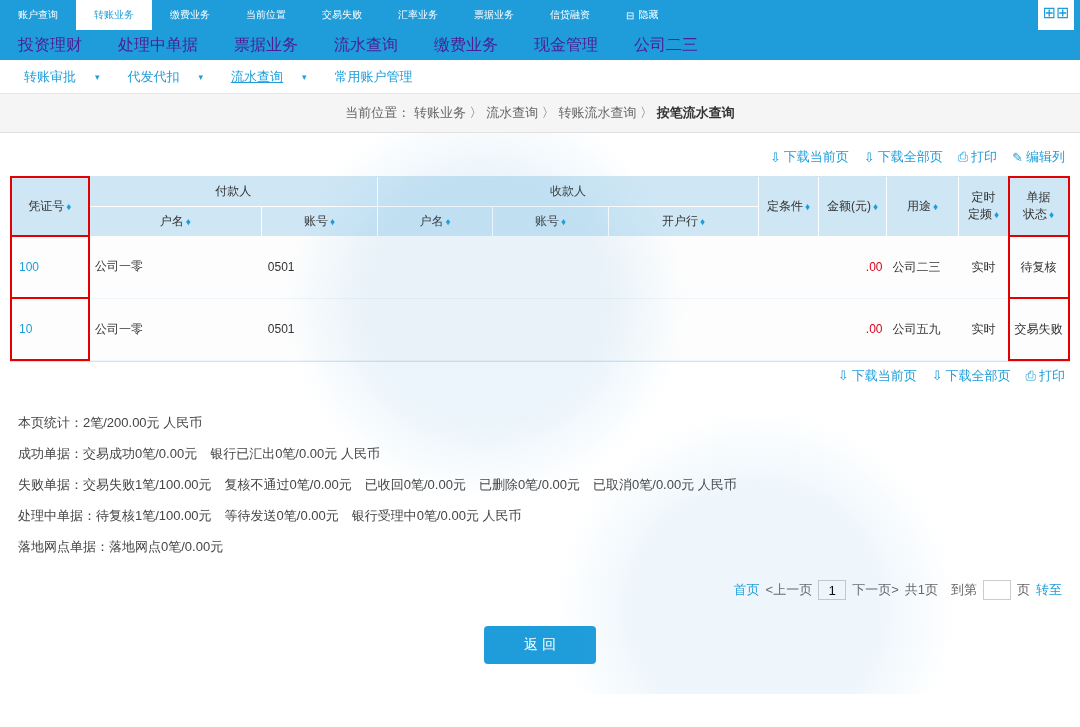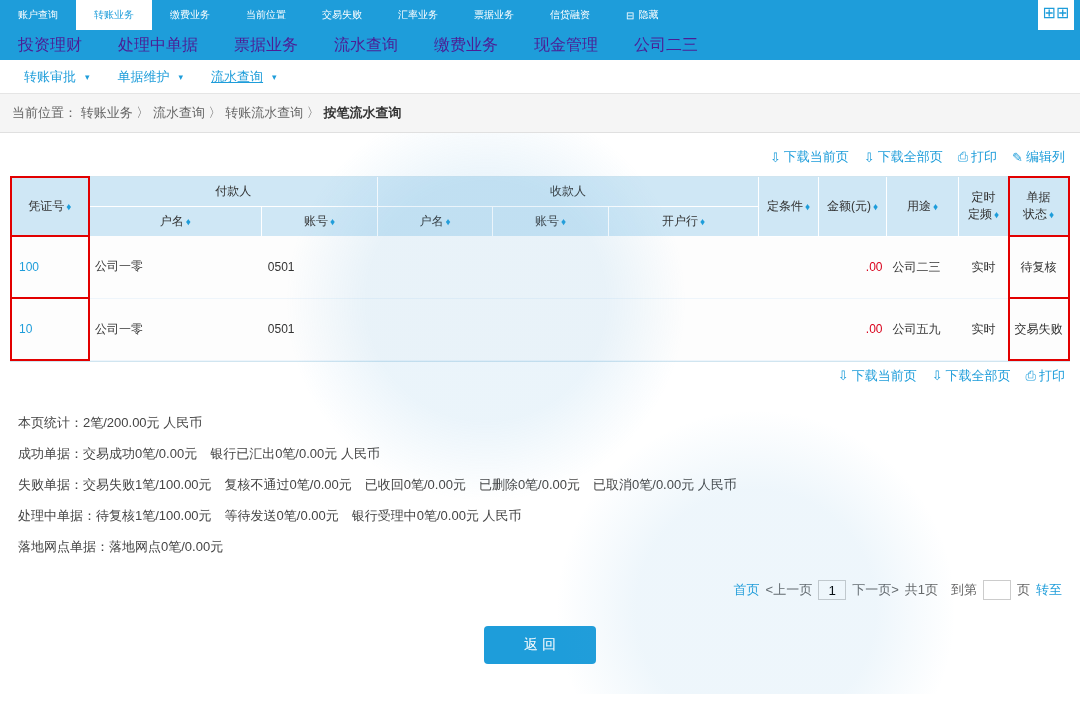--- a/index.html
+++ b/index.html
@@ -6,23 +6,23 @@
     body { font-family: "Microsoft YaHei", Arial, sans-serif; font-size: 13px; color: #333; background: #fff; width: 1080px; }
     .top-nav { background: #1e9dda; display: flex; align-items: stretch; height: 30px; }
     .top-nav .nav-item { padding: 0 18px; color: #fff; display: flex; align-items: center; cursor: pointer; font-size: 10px; }
     .top-nav .nav-item.active { background: #fff; color: #1e9dda; }
     .top-nav .hide-btn { display: flex; align-items: center; gap: 4px; }
     .top-nav .grid-icon-wrap { margin-left: auto; width: 48px; display: flex; align-items: center; justify-content: center; }
     .top-nav .grid-icon { width: 36px; height: 36px; background: #fff; display: flex; align-items: center; justify-content: center; color: #1e9dda; font-size: 16px; cursor: pointer; margin-top:-6px; position: relative; z-index: 2;}
     .sub-nav { background: #1e9dda; display: flex; height: 30px; }
     .sub-nav .nav-item { padding: 0 18px; color: #4c1d95; display: flex; align-items: center; cursor: pointer; font-size: 16px; }
     .tab-nav { background: #fff; border-bottom: 1px solid #e5e5e5; display: flex; height: 34px; align-items: center; padding-left: 10px; }
-    .tab-nav .tab-item { padding: 12px 14px; color: #1e9dda; display: flex; align-items: center; cursor: pointer; font-size: 13px; height: 100%; gap: 9px; justify-content: space-between; }
+    .tab-nav .tab-item { padding: 12px 14px; color: #1e9dda; display: flex; align-items: center; cursor: pointer; font-size: 13px; height: 100%; gap: 19px; justify-content: space-between; }
     .tab-nav .dropdown-caret { font-size: 9px; color: #1e9dda; }
-    .breadcrumb { background: #f5f5f5; padding: 10px 12px; font-size: 13px; color: #666; border-bottom: 1px solid #e0e0e0; }
+    .breadcrumb { background: #f5f5f5; padding: 10px 12px; font-size: 13px; color: #666; border-bottom: 1px solid #e0e0e0; text-align: center; }
     .breadcrumb strong { color: #333; font-weight: bold; }
     .content { position: relative; padding: 10px; background: #fff; }
     .watermark { position: absolute; top: 0; left: 0; right: 0; bottom: 0; pointer-events: none; background: radial-gradient(circle at 45% 30%, rgba(88,168,220,0.12) 120px, transparent 200px), radial-gradient(circle at 70% 85%, rgba(88,168,220,0.10) 120px, transparent 200px); }
     .toolbar { display: flex; justify-content: flex-end; gap: 15px; padding: 5px 5px 10px; font-size: 13px; }
     .toolbar a { color: #1e9dda; cursor: pointer; display: flex; align-items: center; gap: 3px; }
     .table-wrap { border: 1px solid #d0e5f0; }
     table { width: 100%; border-collapse: collapse; font-size: 13px; }
     thead th { background: #cfe7f5; font-weight: normal; text-align: center; padding: 6px 4px; border-right: 1px solid #fff; color: #333; font-size: 12px; }
     thead tr:first-child th { border-bottom: 1px solid #fff; }
     .sort-icon { color: #1e9dda; font-size: 10px; margin-left: 2px; }
@@ -68,26 +68,29 @@
   <div class="nav-item">现金管理</div>
   <div class="nav-item">公司二三</div>
 </div>
 
 <div class="tab-nav">
   <div class="tab-item">
       <span>转账审批</span>
       <span class="dropdown-caret">▾</span>
     </div>
   <div class="tab-item">
-      <span>单据维护</span>
+      <span>代发代扣</span>
       <span class="dropdown-caret">▾</span>
     </div>
   <div class="tab-item">
       <span style="text-decoration: underline;">流水查询</span>
       <span class="dropdown-caret">▾</span>
+    </div>
+  <div class="tab-item">
+      <span>常用账户管理</span>
     </div>
 </div>
 
 <div class="breadcrumb">
   <span>当前位置：</span>
   <span>转账业务</span><span> 〉</span>
   <span>流水查询</span><span> 〉</span>
   <span>转账流水查询</span><span> 〉</span>
   <strong>按笔流水查询</strong>
 </div>

